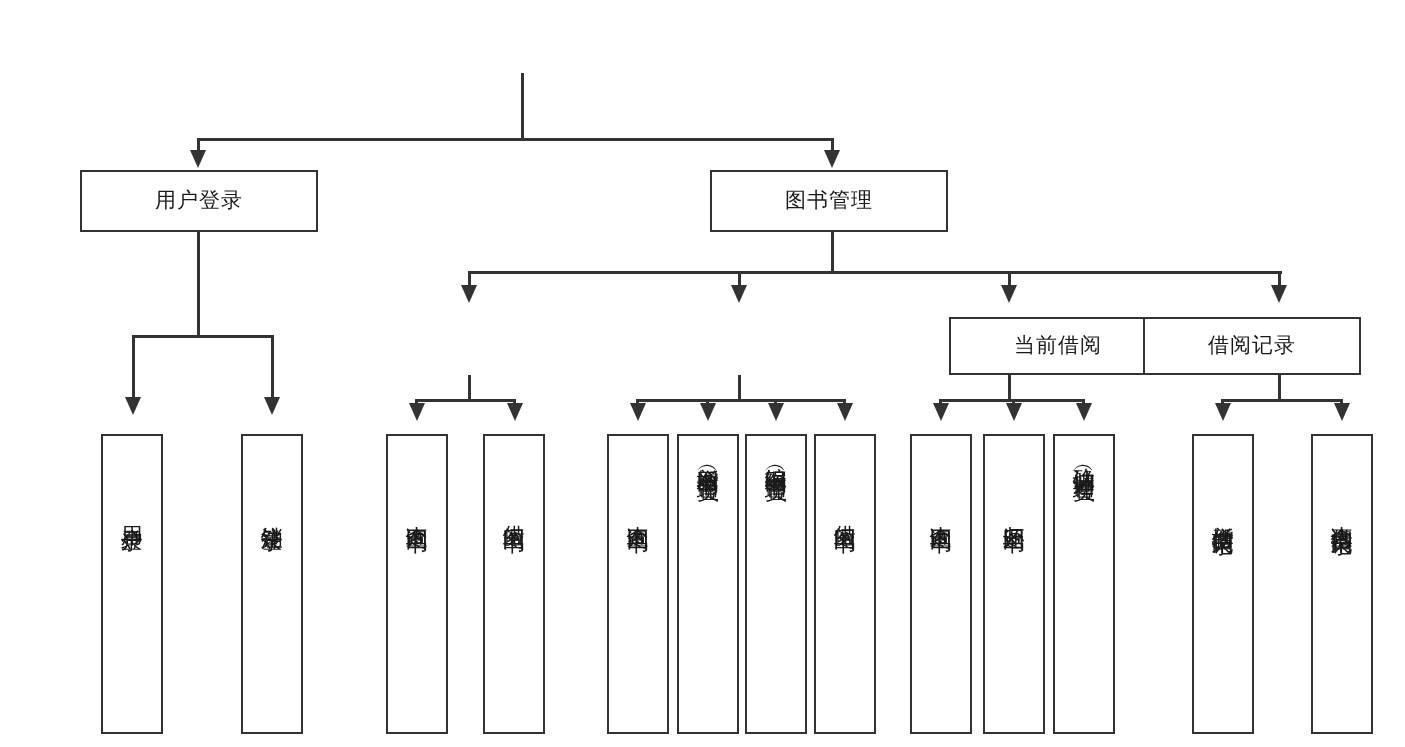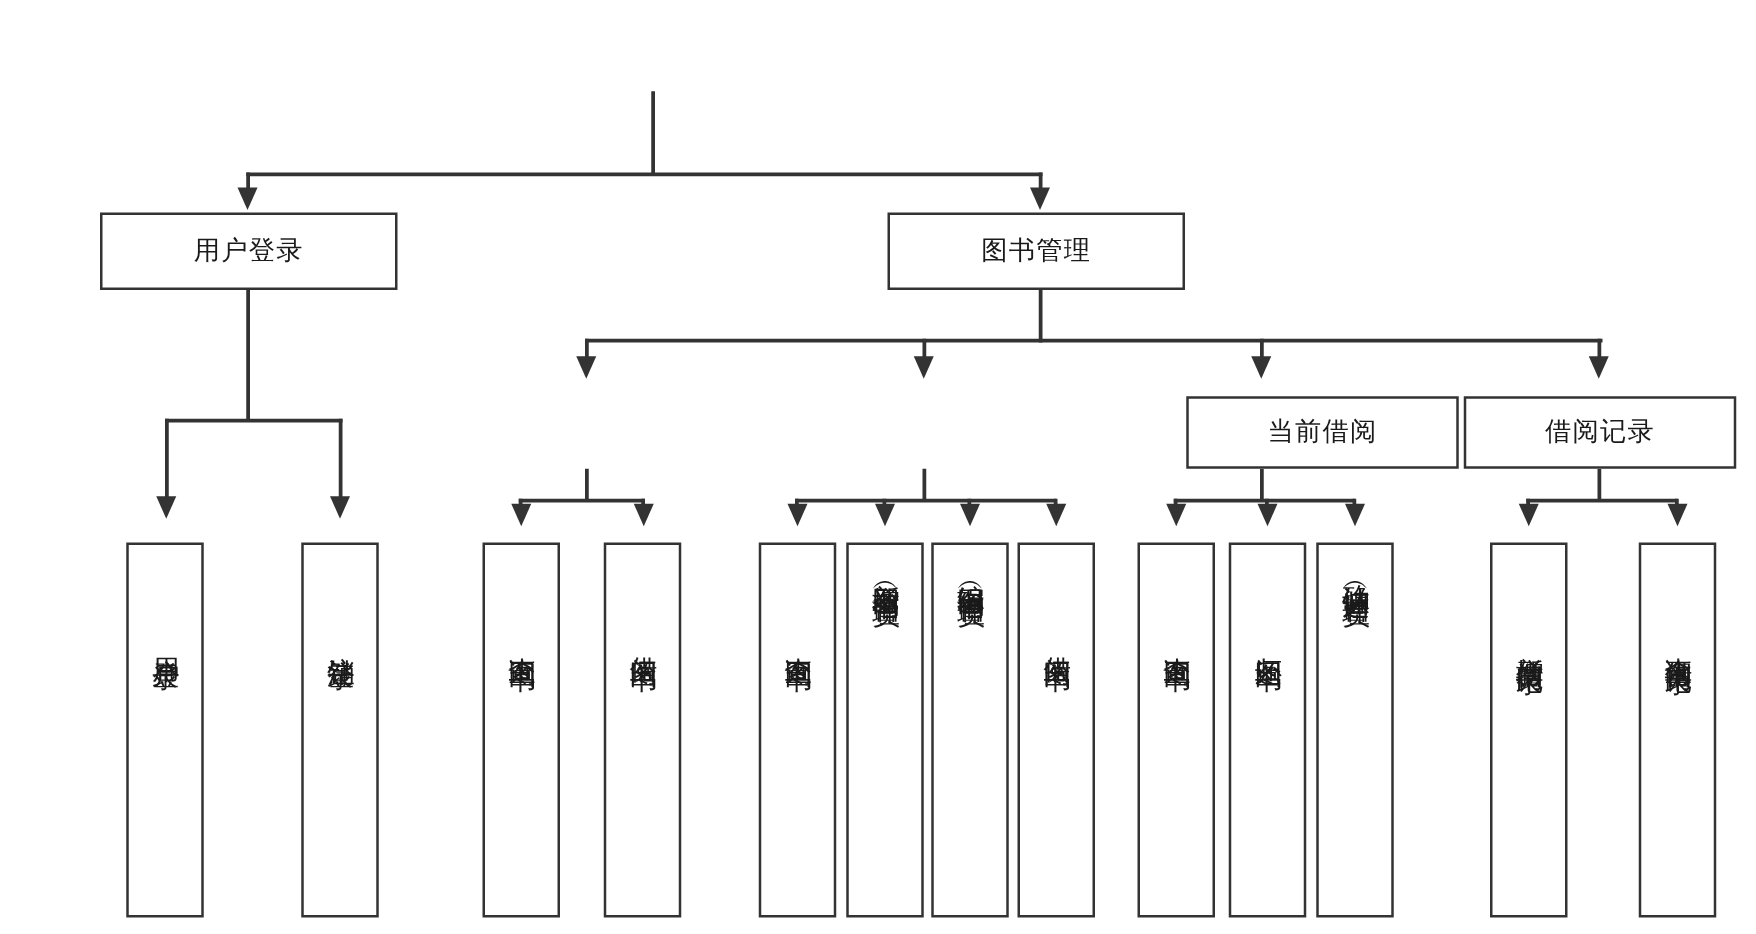--- a/index.html
+++ b/index.html
@@ -146,21 +146,21 @@
     <div class="arrow" style="left:1215px; top:403px;"></div>
     <div class="edge v" style="left:1340px; top:399px; height:8px;"></div>
     <div class="arrow" style="left:1334px; top:403px;"></div>
   </div>
 
 
   <div class="node horiz" style="left:80px; top:170px; width:238px; height:62px;">用户登录</div>
   <div class="node horiz" style="left:710px; top:170px; width:238px; height:62px;">图书管理</div>
 
   <div class="node horiz" style="left:901px; top:317px; width:218px; height:58px;margin-left:48px;">当前借阅</div>
-  <div class="node horiz" style="left:1171px; top:317px; width:218px; height:58px;">借阅记录</div>
+  <div class="node horiz" style="left:1143px; top:317px; width:218px; height:58px;">借阅记录</div>
 
   <div class="node leaf" style="left:101px; top:434px; width:62px; height:300px;">
     <span class="vtext pad-top">用户登录</span>
   </div>
   <div class="node leaf" style="left:241px; top:434px; width:62px; height:300px;">
     <span class="vtext pad-top">注销登录</span>
   </div>
 
   <div class="node leaf" style="left:386px; top:434px; width:62px; height:300px;">
     <span class="vtext pad-top">查询图书</span>

